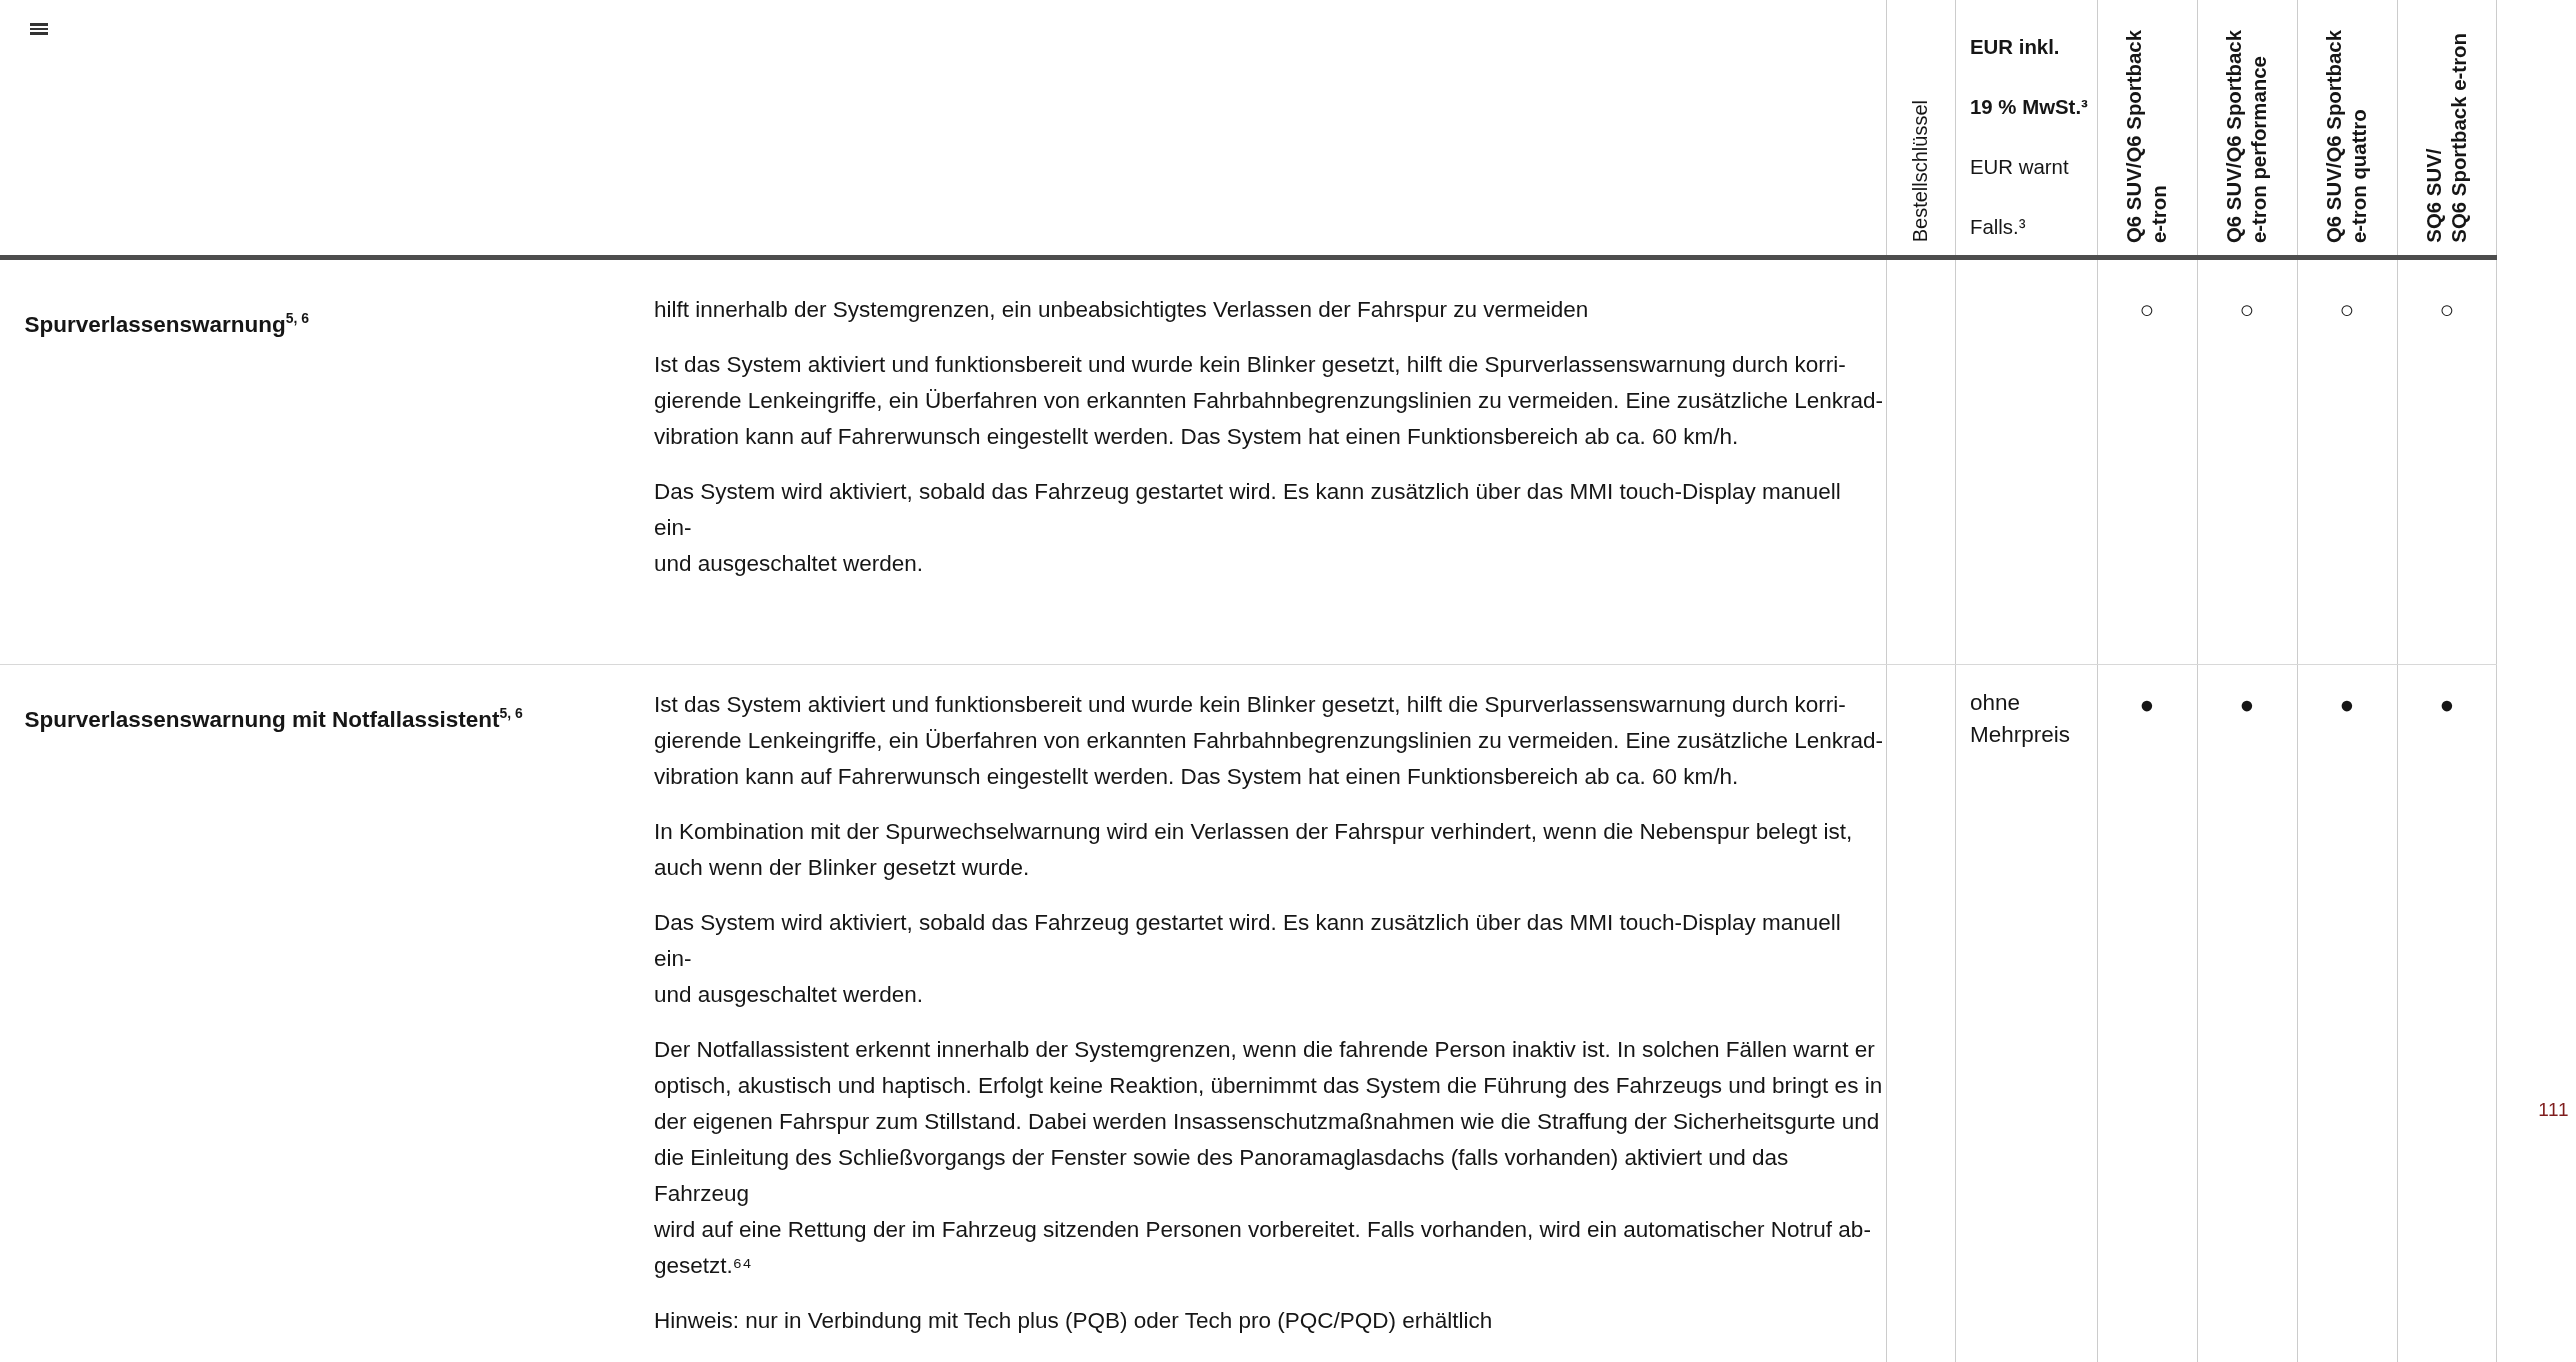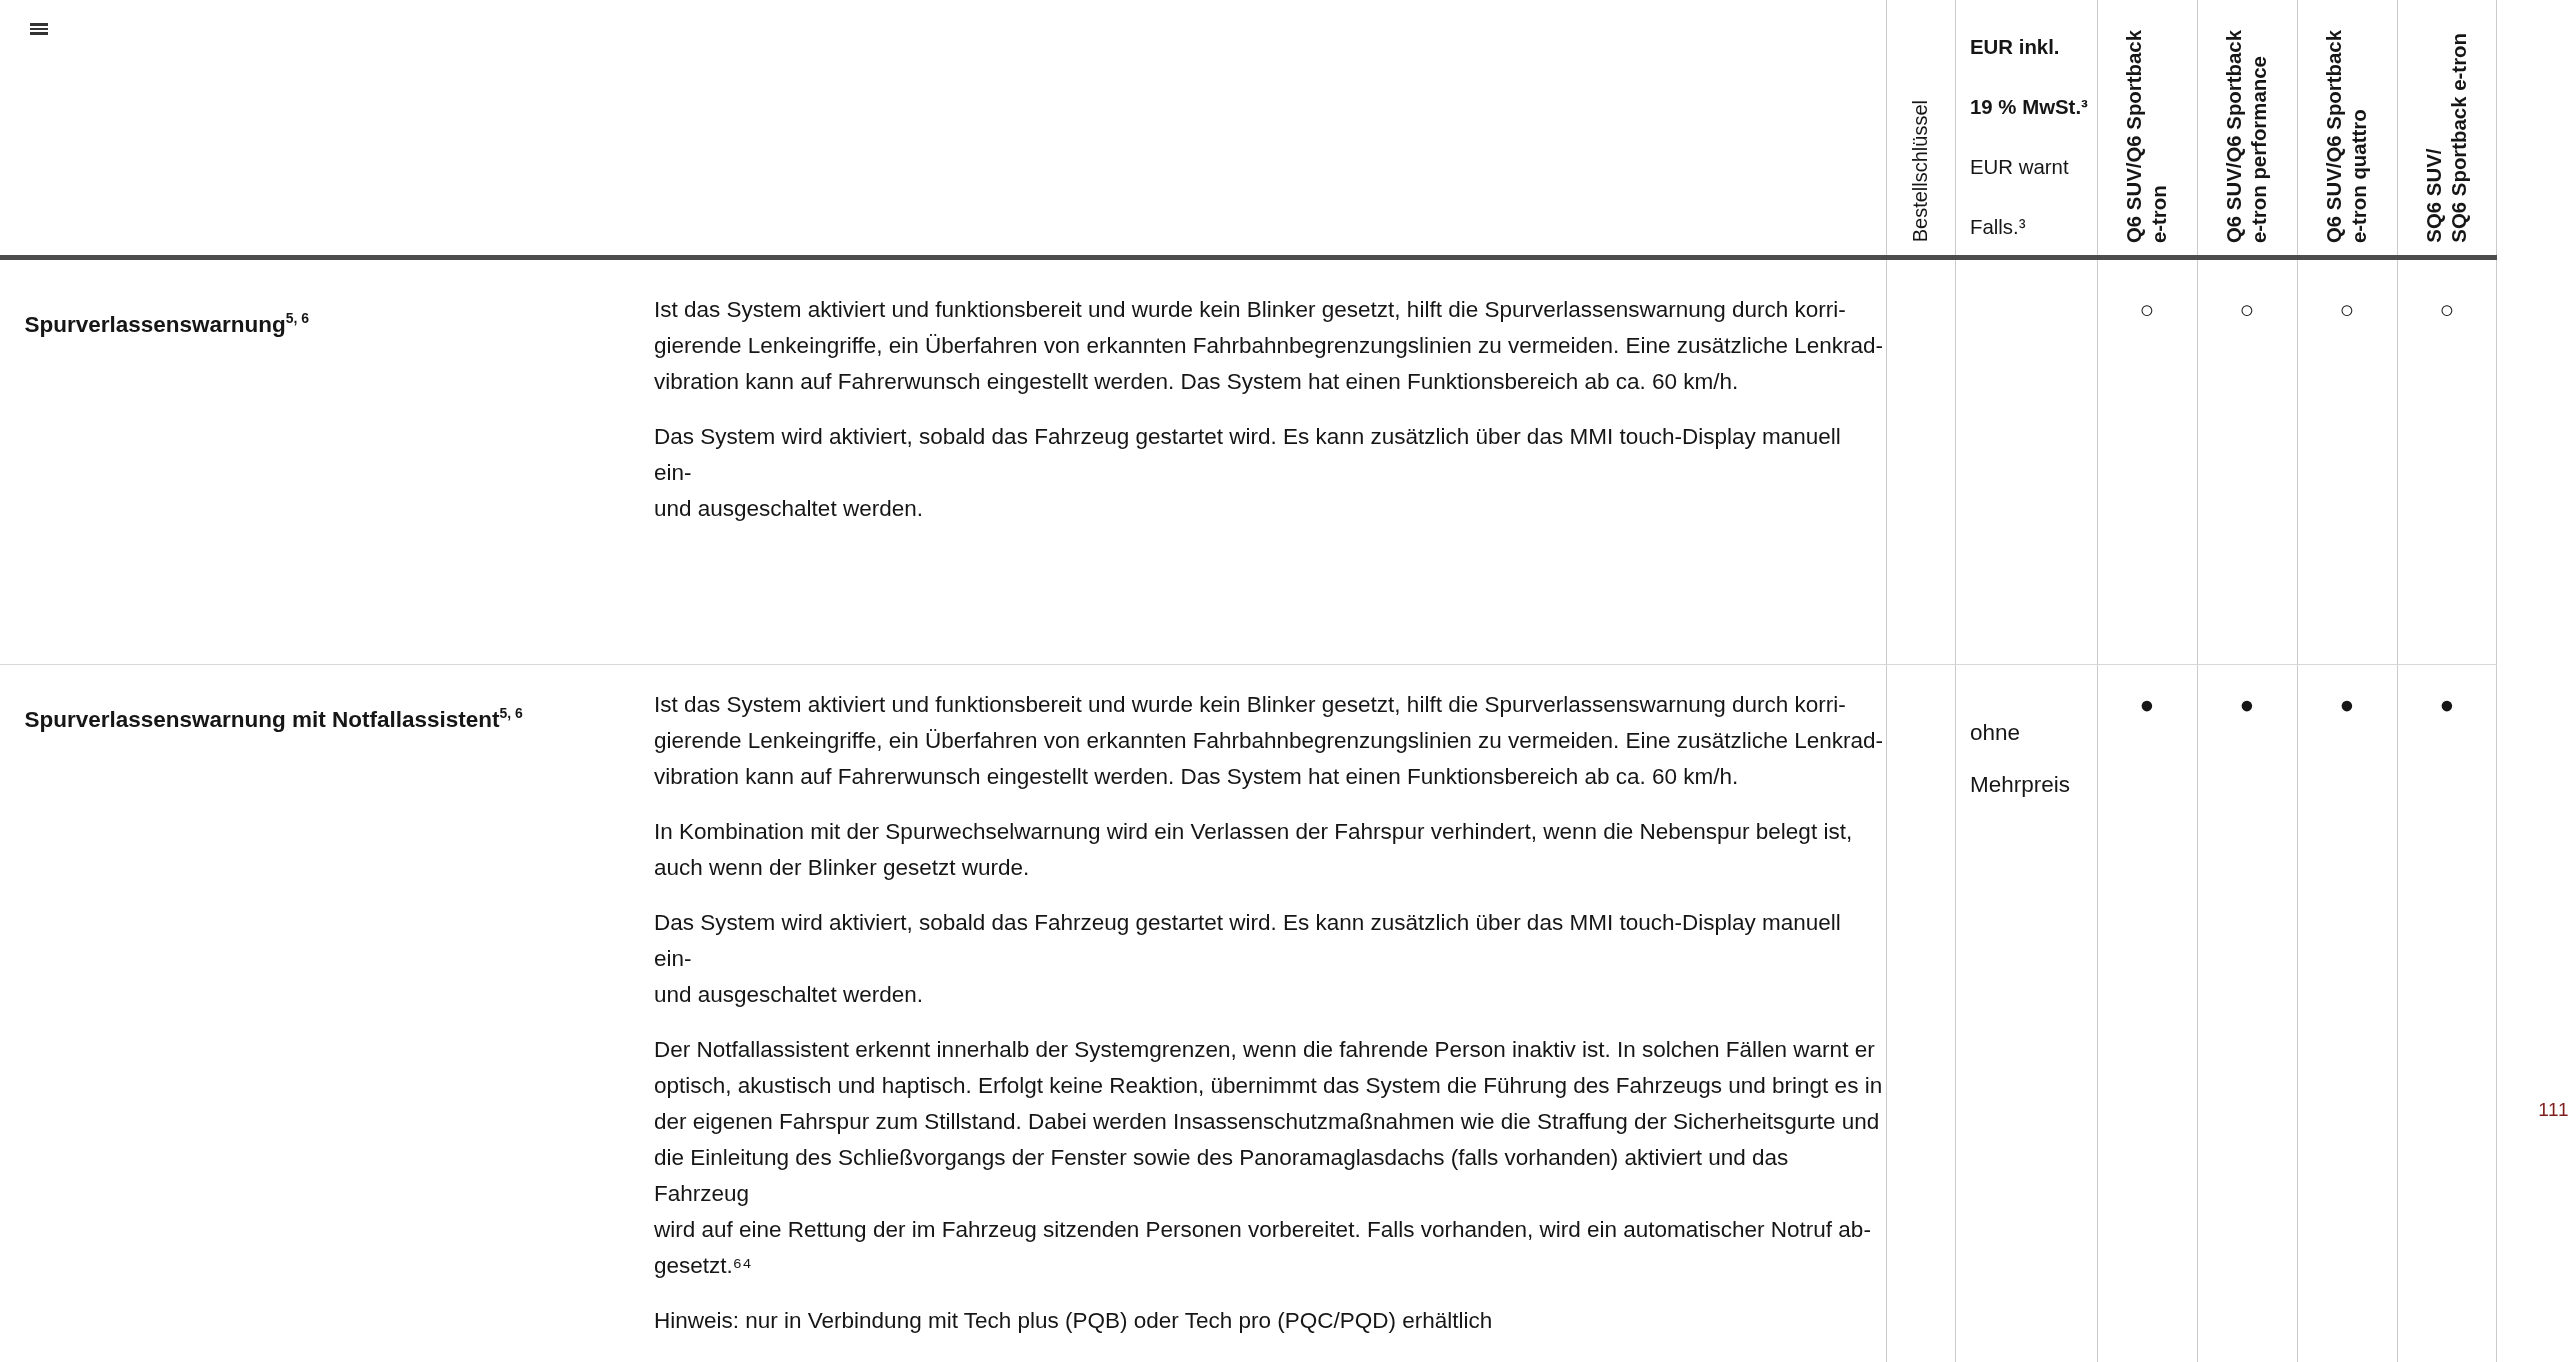--- a/index.html
+++ b/index.html
@@ -54,21 +54,21 @@
   sup { font-size: 62%; }
   .desc {
     position: absolute; left: 654px; width: 1230px;
     font-size: 22.5px; line-height: 36px;
   }
   .desc p { margin: 0 0 19px 0; white-space: pre-line; }
   .desc p:last-child { margin-bottom: 0; }
 
   .price-cell {
     position: absolute; left: 1970px; width: 123px;
-    font-size: 22.5px; line-height: 52px; white-space: pre-line; margin-top: 20px;
+    font-size: 22.5px; line-height: 32px; white-space: pre-line;
   }
 
   .marker-cell {
     position: absolute; width: 100px; height: 36px;
     display: flex; align-items: center; justify-content: center;
     font-size: 24.5px; line-height: 1;
   }
 
   .page-number {
     position: absolute; top: 1099px; right: 6.8px;
@@ -126,20 +126,21 @@
 <div class="rot-cell cell-model-4">
   <div class="rot bold">SQ6 SUV/
 SQ6 Sportback e-tron</div>
 </div>
 
 <section>
   <h3 class="row-title" style="top:292px">
     <span>Spurverlassenswarnung</span><sup>5, 6</sup>
   </h3>
   <div class="desc" style="top:292px">
+    <p>hilft innerhalb der Systemgrenzen, ein unbeabsichtigtes Verlassen der Fahrspur zu vermeiden</p>
     <p>Ist das System aktiviert und funktionsbereit und wurde kein Blinker gesetzt, hilft die Spurverlassenswarnung durch korri-
 gierende Lenkeingriffe, ein Überfahren von erkannten Fahrbahnbegrenzungslinien zu vermeiden. Eine zusätzliche Lenkrad-
 vibration kann auf Fahrerwunsch eingestellt werden. Das System hat einen Funktionsbereich ab ca. 60 km/h.</p>
     <p>Das System wird aktiviert, sobald das Fahrzeug gestartet wird. Es kann zusätzlich über das MMI touch-Display manuell ein-
 und ausgeschaltet werden.</p>
   </div>
   <div class="marker-cell" style="left:2097px;top:292px">○</div>
   <div class="marker-cell" style="left:2197px;top:292px">○</div>
   <div class="marker-cell" style="left:2297px;top:292px">○</div>
   <div class="marker-cell" style="left:2397px;top:292px">○</div>

